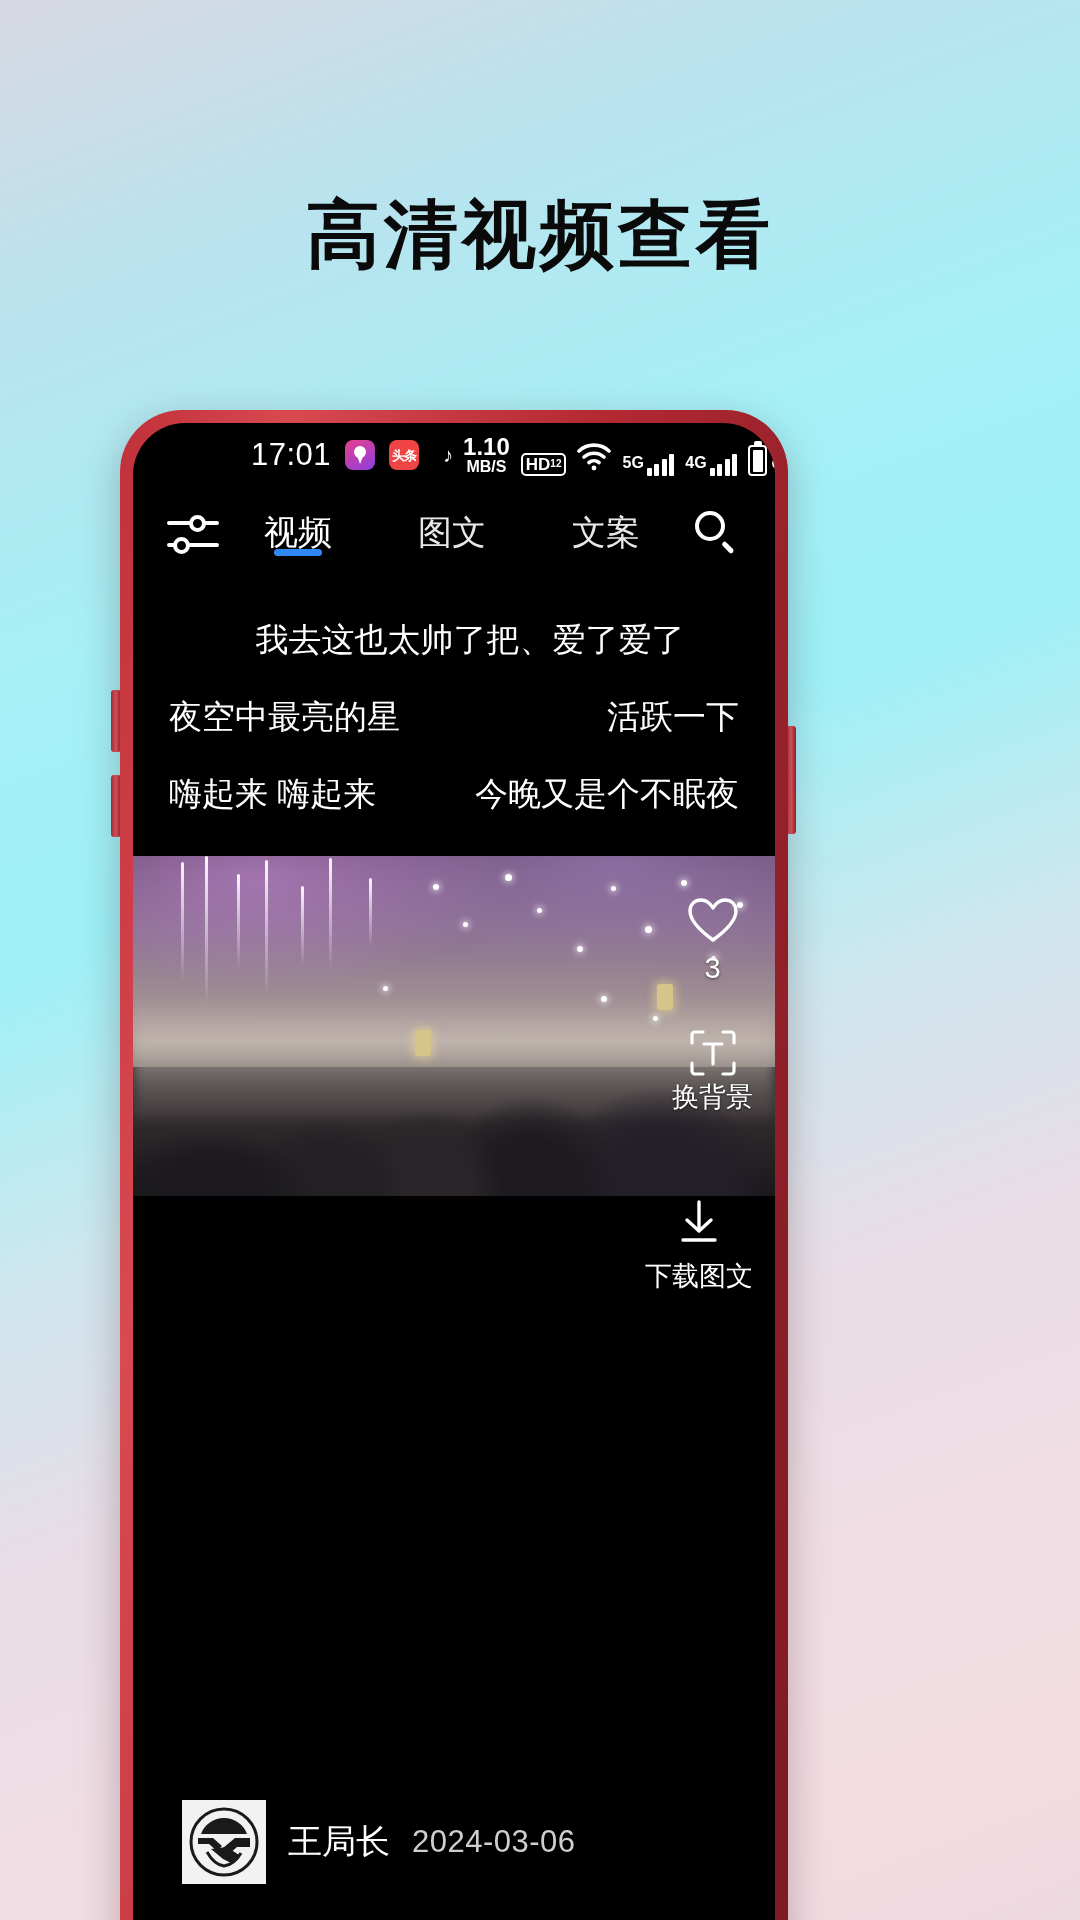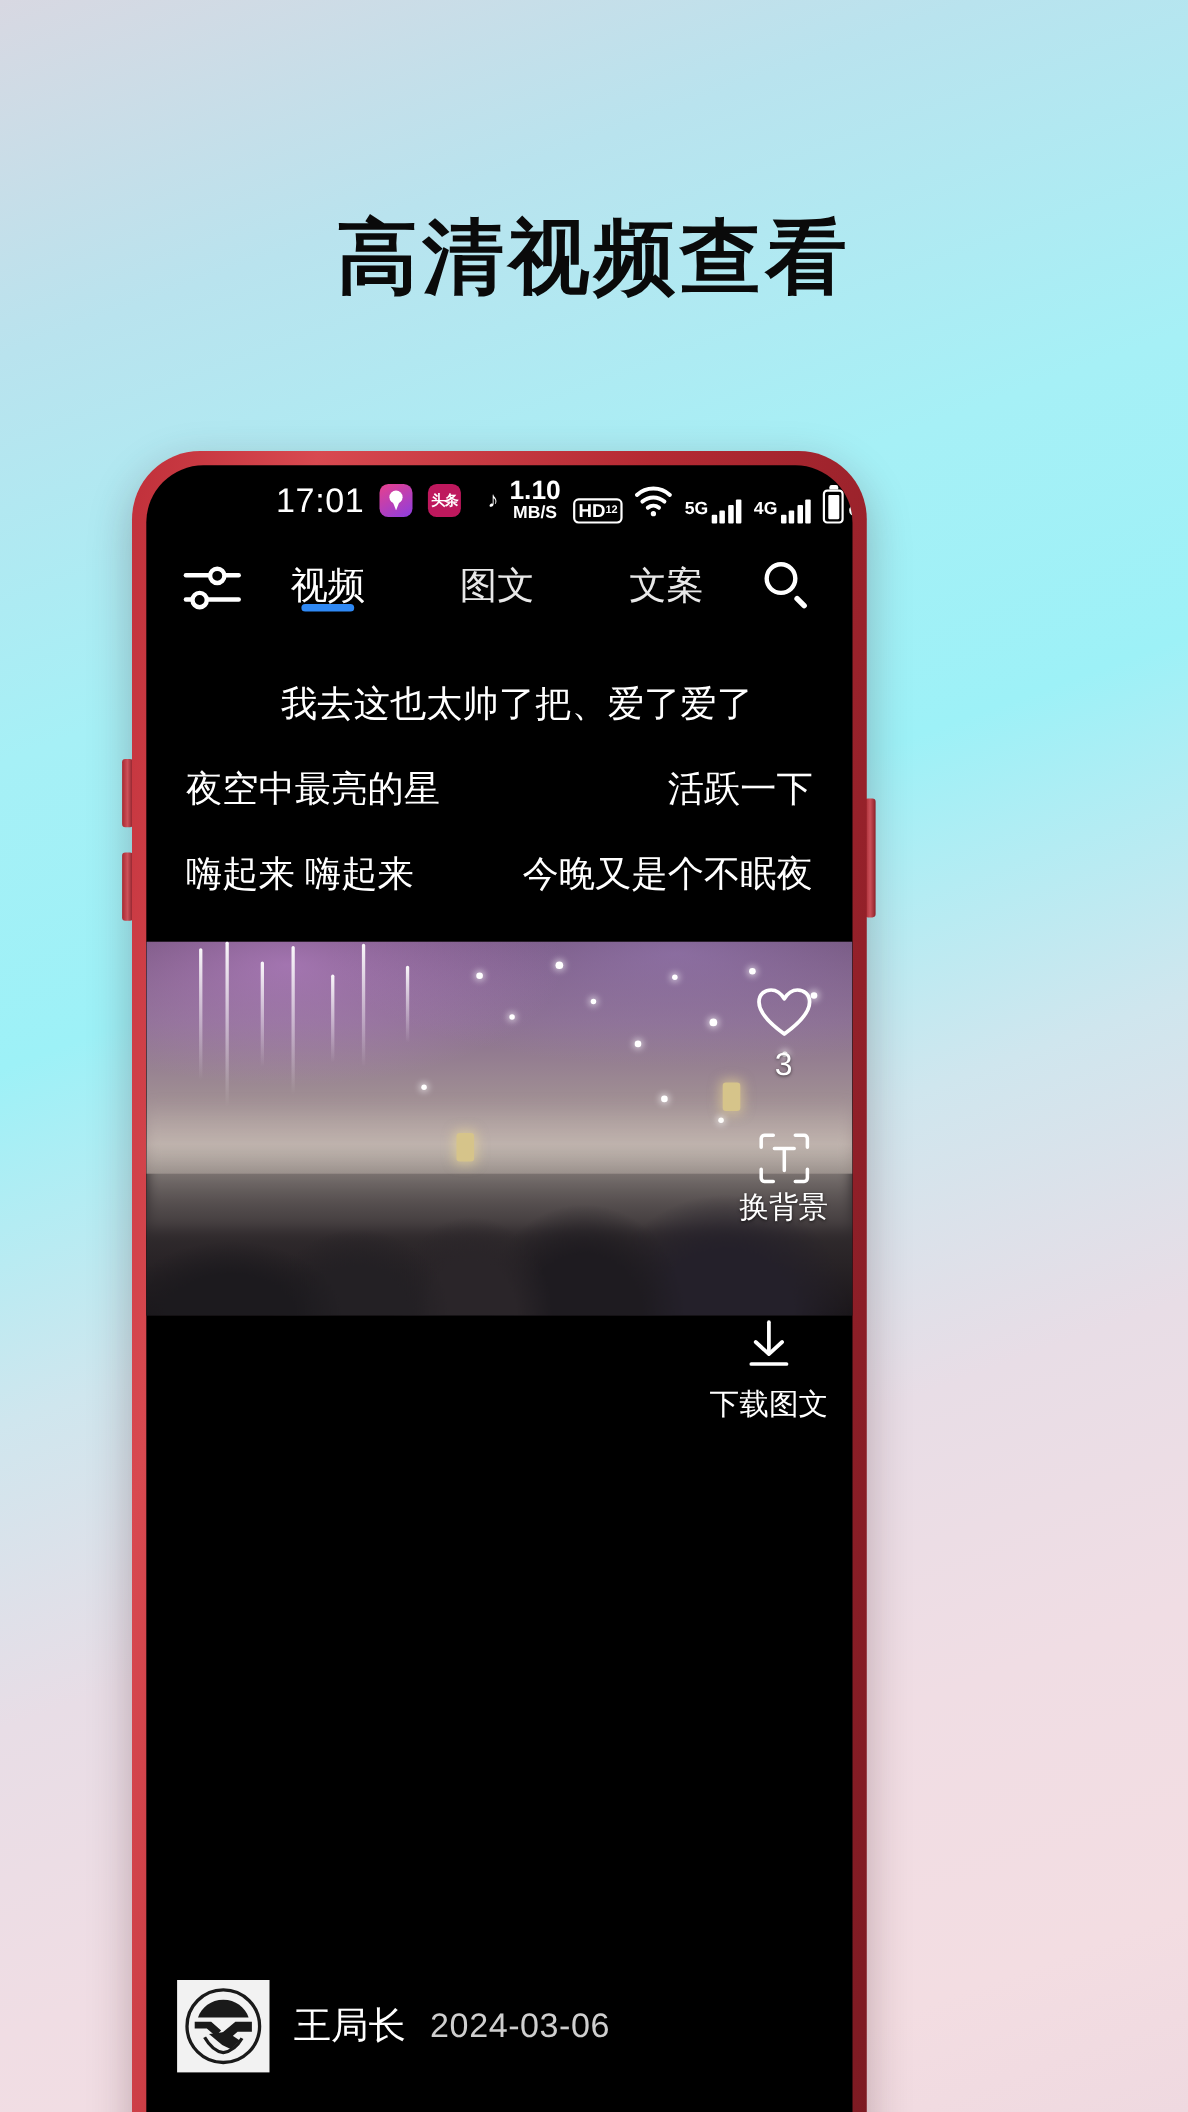--- a/index.html
+++ b/index.html
@@ -71,21 +71,21 @@
     color:#fff;
     padding:0 30px;
     position:relative;
   }
   .sb-left { display:flex; align-items:center; gap:14px; margin-left:88px; }
   .sb-time { font-size:31px; font-weight:500; letter-spacing:.5px; }
   .sb-appicon { width:30px; height:30px; border-radius:8px; display:flex; align-items:center; justify-content:center; font-size:15px; font-weight:700; color:#fff; overflow:hidden; }
   .ic-map { background:linear-gradient(150deg,#e8408c,#8c3ee0); position:relative; }
   .ic-map::after{content:"";position:absolute;width:12px;height:12px;border-radius:50%;background:#fff;top:6px;left:9px;}
   .ic-map::before{content:"";position:absolute;width:7px;height:9px;background:#fff;top:15px;left:11.5px;clip-path:polygon(0 0,100% 0,50% 100%);}
-  .ic-toutiao { background:#be185d; font-size:13px; line-height:1; letter-spacing:-1px; font-family:"DejaVu Sans",sans-serif; }
+  .ic-toutiao { background:#ef4444; font-size:13px; line-height:1; letter-spacing:-1px; font-family:"DejaVu Sans",sans-serif; }
   .ic-tiktok { background:#000; color:#fff; font-size:20px; }
 
   .sb-right { margin-left:auto; display:flex; align-items:flex-end; gap:11px; }
   .sb-speed { display:flex; flex-direction:column; align-items:center; line-height:1.05; }
   .sb-speed .v { font-size:24px; font-weight:600; }
   .sb-speed .u { font-size:16px; font-weight:600; }
   .sb-hd {
     border:2.5px solid #fff; border-radius:5px;
     font-size:17px; font-weight:700; padding:1px 3px;
     display:flex; align-items:center; line-height:1;
@@ -207,21 +207,21 @@
     display:flex; flex-direction:column; align-items:center; color:#fff;
   }
   .dl-icon { width:52px; height:52px; }
   .dl-icon svg { width:100%; height:100%; display:block; }
   .dl-label { font-size:27px; margin-top:10px; white-space:nowrap; }
 
   .below-video { position:relative; height:150px;padding-left:32px; }
 
   
   .userrow {
-    position:absolute; left:28px; bottom:86px;
+    position:absolute; left:49px; bottom:86px;
     display:flex; align-items:center; gap:22px; color:#fff;
   }
   .avatar { width:84px; height:84px; background:#f2f2f2; display:flex; align-items:center; justify-content:center; }
   .avatar svg { width:74px; height:74px; display:block; }
   .uname { font-size:34px; }
   .udate { font-size:31px; color:#cfcfcf; letter-spacing:.5px; }
 </style>
 </head>
 <body>
 

